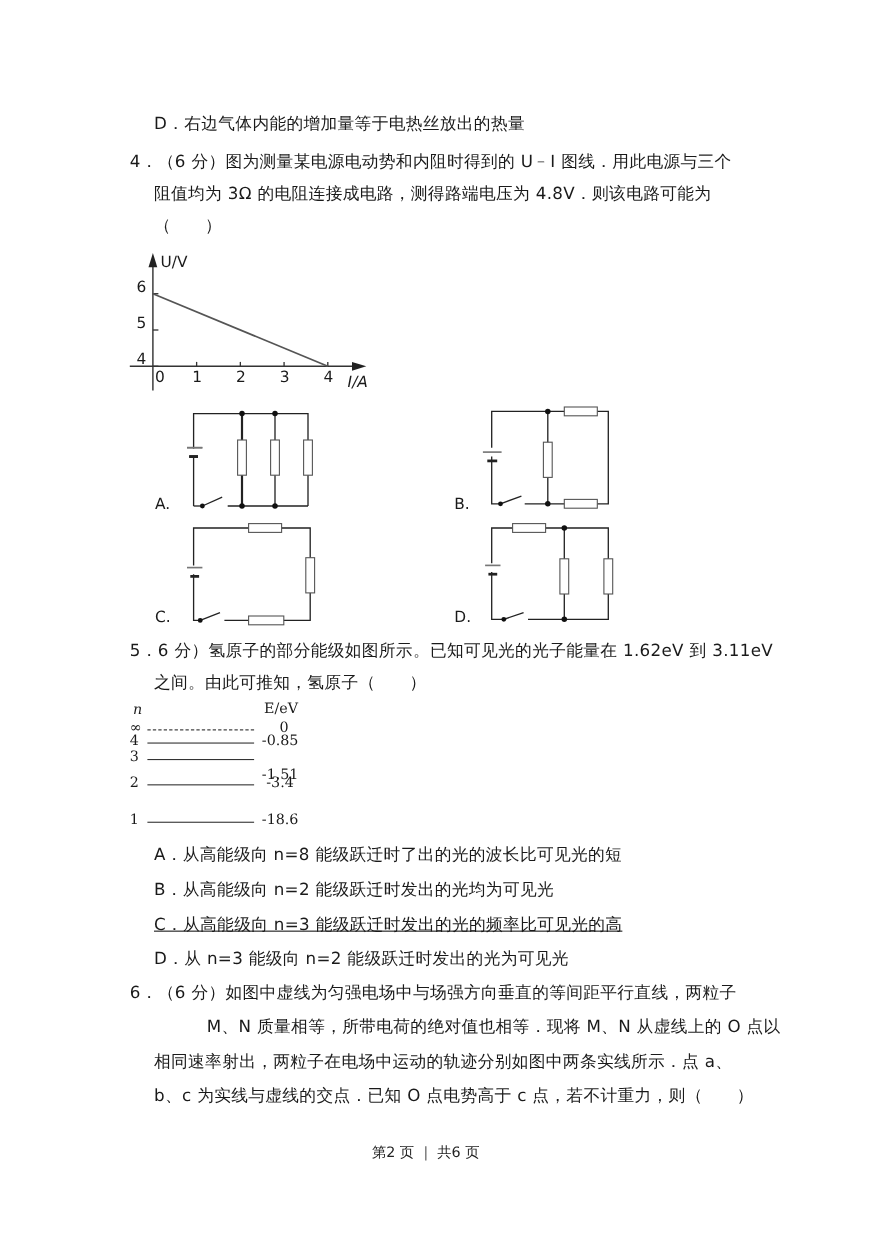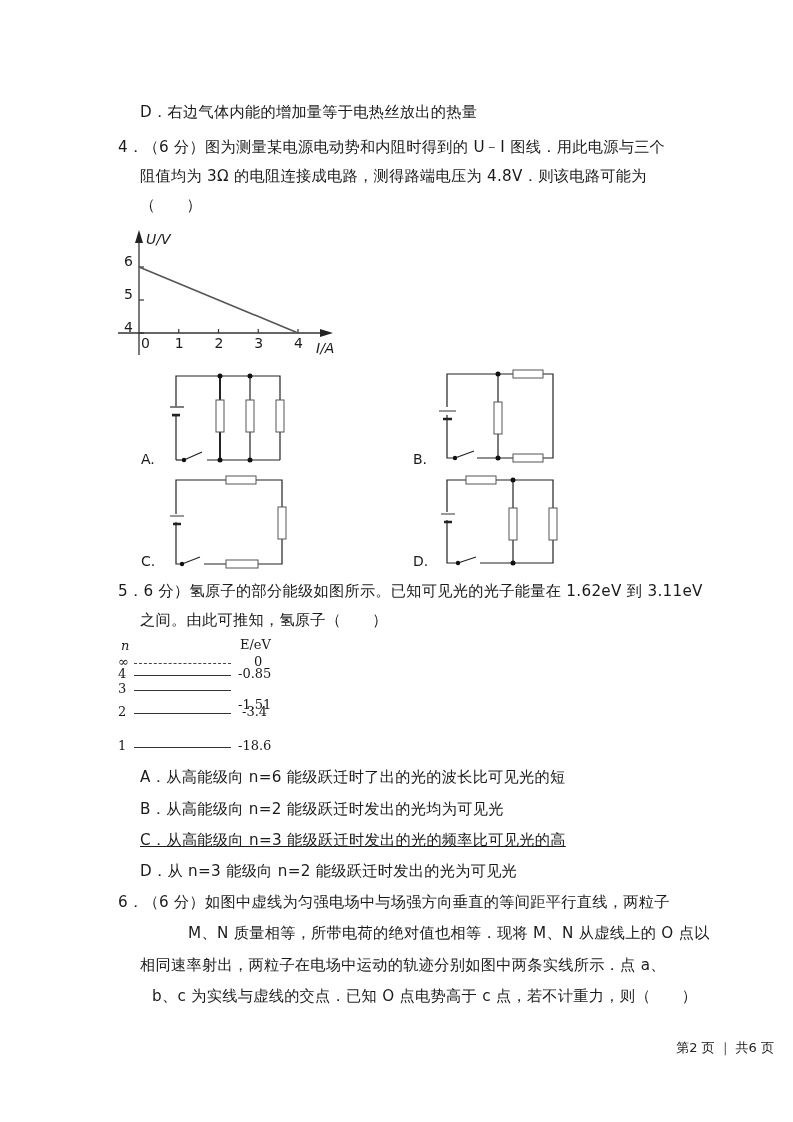--- a/index.html
+++ b/index.html
@@ -1,21 +1,21 @@
 <!DOCTYPE html>
 <html><head>
 <meta charset="utf-8">
 <style>
   html, body { margin:0; padding:0; background:#ffffff; }
   body { width:793px; height:1122px; position:relative; overflow:hidden;
          font-family:"DejaVu Sans", "Liberation Sans", sans-serif; color:#1a1a1a; }
   .line { position:absolute; font-size:15.2px; line-height:20px; white-space:nowrap; letter-spacing:0.3px; }
   .serif { font-family:"DejaVu Serif", "Liberation Serif", serif; }
   svg { position:absolute; overflow:visible; }
-  .footer { position:absolute; top:1039px; left:0; width:774px; text-align:right; font-size:13px; color:#222; }
+  .footer { position:absolute; top:1039px; left:0; width:774px; text-align:center; font-size:13px; color:#222; }
   .lbl { position:absolute; font-size:14px; }
 </style>
 </head>
 <body>
 
 <div class="line" style="top:102px;left:140px;">D．右边气体内能的增加量等于电热丝放出的热量</div>
 
 <div class="line" style="top:137px;left:118px;">4．（6 分）图为测量某电源电动势和内阻时得到的 U﹣I 图线．用此电源与三个</div>
 <div class="line" style="top:166px;left:140px;">阻值均为 3Ω 的电阻连接成电路，测得路端电压为 4.8V．则该电路可能为</div>
 <div class="line" style="top:195px;left:140px;">（　　）</div>
@@ -30,21 +30,21 @@
         <line x1="178.75" x2="178.75" y1="329" y2="333" stroke="#333" stroke-width="1.2"></line>
         <line x1="218.5" x2="218.5" y1="329" y2="333" stroke="#333" stroke-width="1.2"></line>
         <line x1="258.25" x2="258.25" y1="329" y2="333" stroke="#333" stroke-width="1.2"></line>
         <line x1="298" x2="298" y1="329" y2="333" stroke="#333" stroke-width="1.2"></line>
         <line x1="139" x2="144" y1="333" y2="333" stroke="#333" stroke-width="1.2"></line>
         <line x1="139" x2="144" y1="300" y2="300" stroke="#333" stroke-width="1.2"></line>
         <line x1="139" x2="144" y1="267" y2="267" stroke="#333" stroke-width="1.2"></line>
         <polyline points="139,267 298,333" fill="none" stroke="#555" stroke-width="1.6"></polyline>
       </g>
   </svg>
-  <div class="lbl" style="left:146px;top:231px;font-style:italic;">U/V</div>
+  <div class="lbl" style="left:146px;top:231px;">U/V</div>
   <div class="lbl" style="left:316px;top:340px;font-style:italic;">I/A</div>
   <div id="ui-ticklabels">
       <div class="lbl" style="left: 141px; top: 335px;">0</div>
       <div class="lbl" style="left: 174.75px; top: 335px;">1</div>
       <div class="lbl" style="left: 214.5px; top: 335px;">2</div>
       <div class="lbl" style="left: 254.25px; top: 335px;">3</div>
       <div class="lbl" style="left: 294px; top: 335px;">4</div>
       <div class="lbl" style="left: 124px; top: 319px;">4</div>
       <div class="lbl" style="left: 124px; top: 286px;">5</div>
       <div class="lbl" style="left: 124px; top: 253px;">6</div>
@@ -162,23 +162,23 @@
       <div class="lbl serif" style="left: 238px; top: 681px; font-size: 13px; margin-top: 16px;">-1.51</div>
       <div class="lbl serif" style="left: 118px; top: 704px; font-size: 13px;">2</div>
       <div style="position: absolute; left: 134px; top: 713px; width: 97px; height: 0px; border-top: 1.2px solid rgb(51, 51, 51);"></div>
       <div class="lbl serif" style="left: 242px; top: 704px; font-size: 13px;">-3.4</div>
       <div class="lbl serif" style="left: 118px; top: 738px; font-size: 13px;">1</div>
       <div style="position: absolute; left: 134px; top: 747px; width: 97px; height: 0px; border-top: 1.2px solid rgb(51, 51, 51);"></div>
       <div class="lbl serif" style="left: 238px; top: 738px; font-size: 13px;">-18.6</div>
     </div>
 </div>
 
-<div class="line" style="top:767px;left:140px;">A．从高能级向 n=6 能级跃迁时了出的光的波长比可见光的短</div>
+<div class="line" style="top:767px;left:140px;">A．从高能级向 n=8 能级跃迁时了出的光的波长比可见光的短</div>
 <div class="line" style="top:799px;left:140px;">B．从高能级向 n=2 能级跃迁时发出的光均为可见光</div>
 <div class="line" style="top:830px;left:140px;text-decoration:underline;">C．从高能级向 n=3 能级跃迁时发出的光的频率比可见光的高</div>
 <div class="line" style="top:861px;left:140px;">D．从 n=3 能级向 n=2 能级跃迁时发出的光为可见光</div>
 
 <div class="line" style="top:892px;left:118px;">6．（6 分）如图中虚线为匀强电场中与场强方向垂直的等间距平行直线，两粒子</div>
 <div class="line" style="top:923px;left:140px;margin-left:48px;">M、N 质量相等，所带电荷的绝对值也相等．现将 M、N 从虚线上的 O 点以</div>
 <div class="line" style="top:955px;left:140px;">相同速率射出，两粒子在电场中运动的轨迹分别如图中两条实线所示．点 a、</div>
-<div class="line" style="top:986px;left:140px;margin-left:12px;">b、c 为实线与虚线的交点．已知 O 点电势高于 c 点，若不计重力，则（　　）</div>
+<div class="line" style="top:986px;left:140px;">b、c 为实线与虚线的交点．已知 O 点电势高于 c 点，若不计重力，则（　　）</div>
 
 <div class="footer">第2 页 ｜ 共6 页</div>
 
 </body></html>

